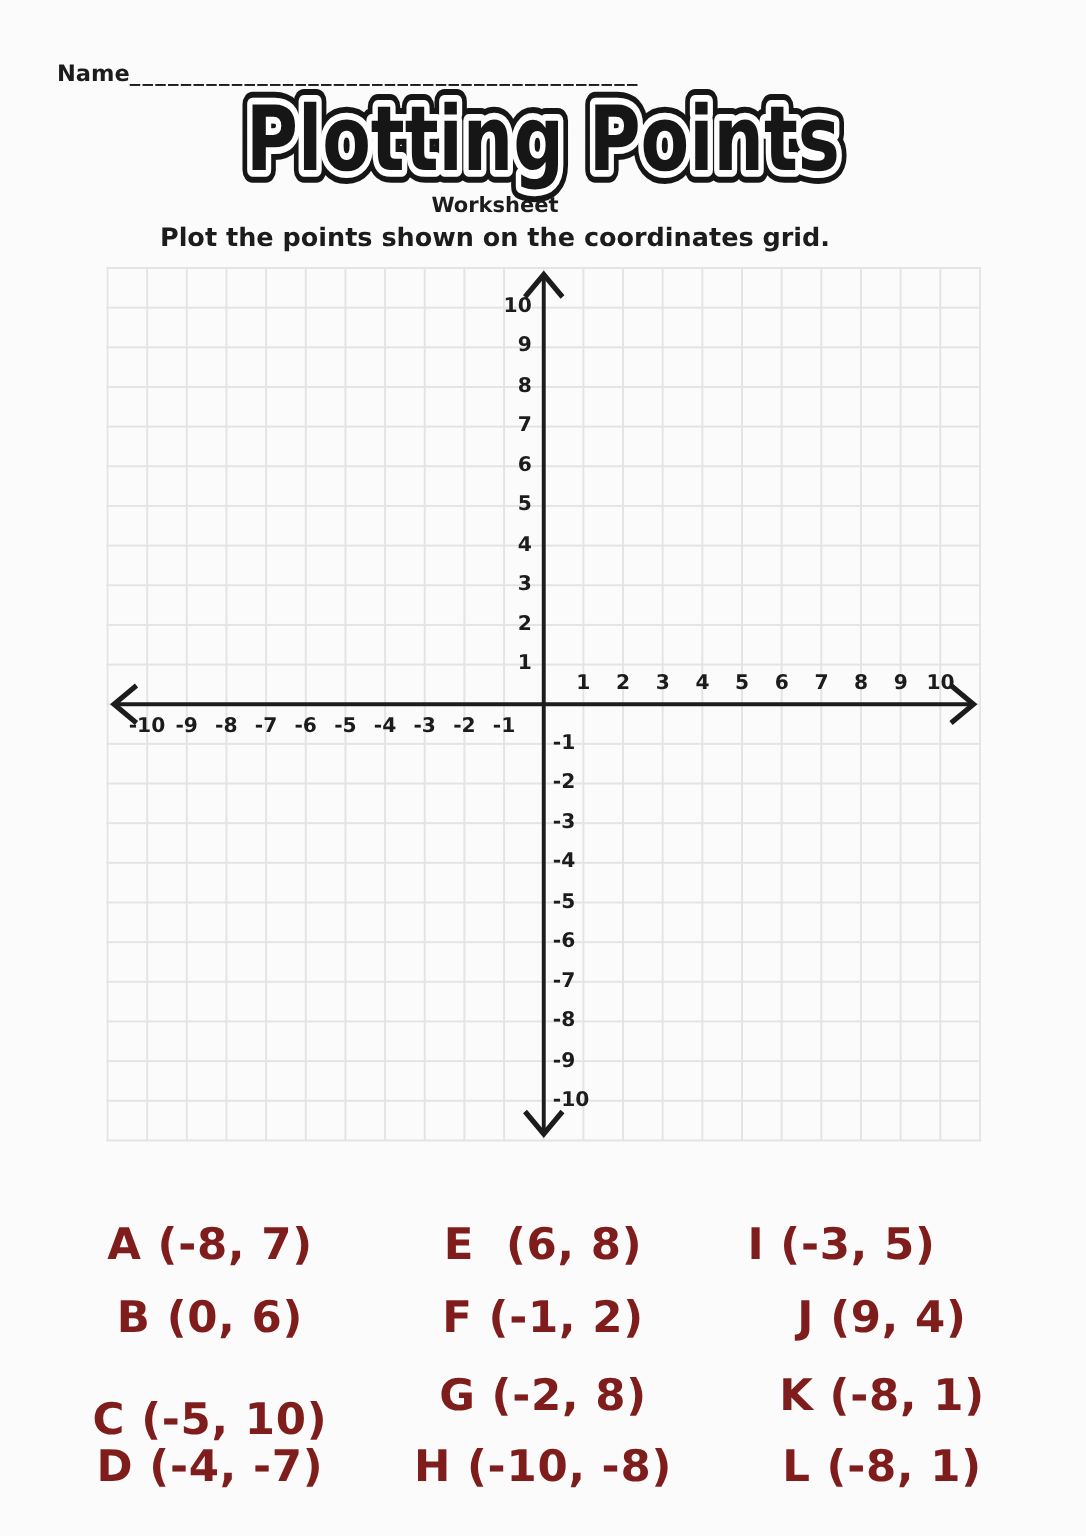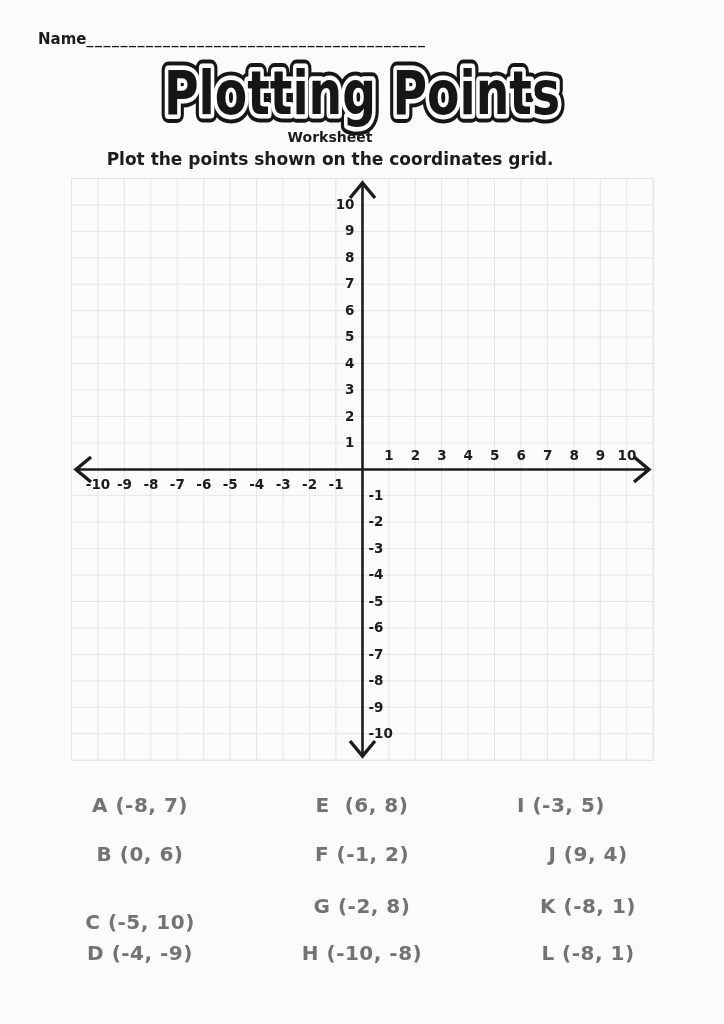--- a/index.html
+++ b/index.html
@@ -7,21 +7,21 @@
   #page{
     position:relative;
     width:724px;height:1024px;
     margin:0 auto;
     background:#fbfbfb;
     color:#1c1c1c;
     font-family:"DejaVu Sans", sans-serif;
     overflow:hidden;
   }
   
-  .hdr-field{position:absolute;top:30px;font-size:15px;font-weight:bold;white-space:nowrap;}
+  .hdr-field{position:absolute;top:40px;font-size:15px;font-weight:bold;white-space:nowrap;}
   #name-field{left:38px;}
   #date-field{left:517px;}
   .hdr-line{font-weight:bold;letter-spacing:1.5px;font-size:14px;}
   #date-field .hdr-line{margin-left:6px;}
   
   #title-svg{position:absolute;left:0;top:50px;width:724px;height:86px;display:block;}
   #title-svg text{
     font-family:"DejaVu Sans", sans-serif;
     font-weight:bold;
     font-size:60px;
@@ -48,22 +48,23 @@
   #axes-svg{position:absolute;left:0;top:0;width:583px;height:583px;display:block;}
   #axes-svg line,#axes-svg polyline{stroke:#1c1c1c;fill:none;}
   .tick-label{
     position:absolute;font-size:13.5px;font-weight:bold;line-height:1;
     white-space:nowrap;color:#1c1c1c;
   }
   
   #points-layer{position:absolute;left:0;top:0;width:724px;height:1024px;pointer-events:none;}
   .point-item{
     position:absolute;transform:translate(-50%,-50%);
-    font-size:20px;font-weight:bold;white-space:pre;color:#737373;
+    font-size:29px;font-weight:bold;white-space:pre;color:#7f1d1d;
     letter-spacing:0.5px;
+    margin-top:24px;
   }
 </style>
 </head>
 <body>
 
 <div id="page">
 
   <div class="hdr-field" id="name-field">
     <span>Name</span><span class="hdr-line">________________________________________</span>
   </div>
@@ -127,21 +128,21 @@
         <span class="tick-label" style="left: 27px; top: 299.5px; transform: translateX(-50%);">-10</span>
         <span class="tick-label" style="left: 283.5px; top: 27px; transform: translate(-100%, -50%);">10</span>
         <span class="tick-label" style="left: 297.5px; top: 556px; transform: translateY(-50%);">-10</span>
       </div>
   </div>
 
   <div id="points-layer">
       <div class="point-item" style="left: 140px; top: 805px;">A (-8, 7)</div>
       <div class="point-item" style="left: 140px; top: 854px;">B (0, 6)</div>
       <div class="point-item" style="left: 140px; top: 922px;">C (-5, 10)</div>
-      <div class="point-item" style="left: 140px; top: 953px;">D (-4, -9)</div>
+      <div class="point-item" style="left: 140px; top: 953px;">D (-4, -7)</div>
       <div class="point-item" style="left: 362px; top: 805px;">E  (6, 8)</div>
       <div class="point-item" style="left: 362px; top: 854px;">F (-1, 2)</div>
       <div class="point-item" style="left: 362px; top: 906px;">G (-2, 8)</div>
       <div class="point-item" style="left: 362px; top: 953px;">H (-10, -8)</div>
       <div class="point-item" style="left: 561px; top: 805px;">I (-3, 5)</div>
       <div class="point-item" style="left: 588px; top: 854px;">J (9, 4)</div>
       <div class="point-item" style="left: 588px; top: 906px;">K (-8, 1)</div>
       <div class="point-item" style="left: 588px; top: 953px;">L (-8, 1)</div>
     </div>
 

